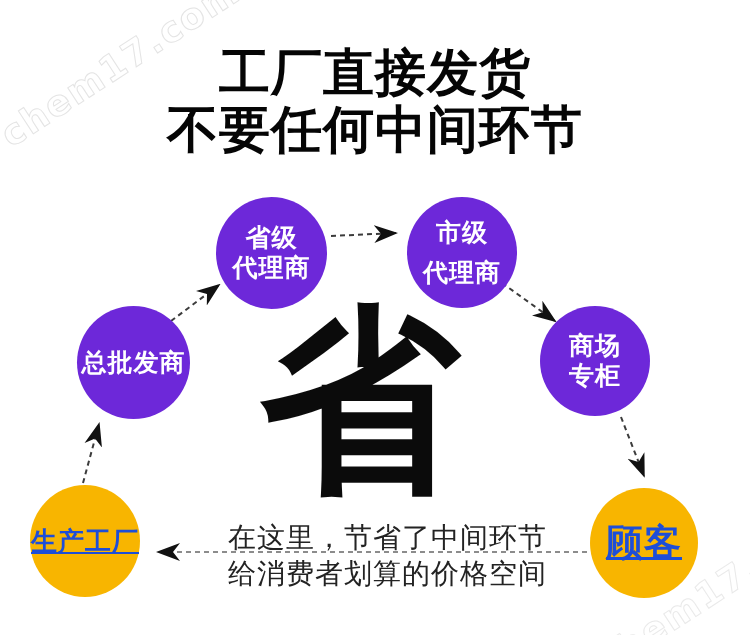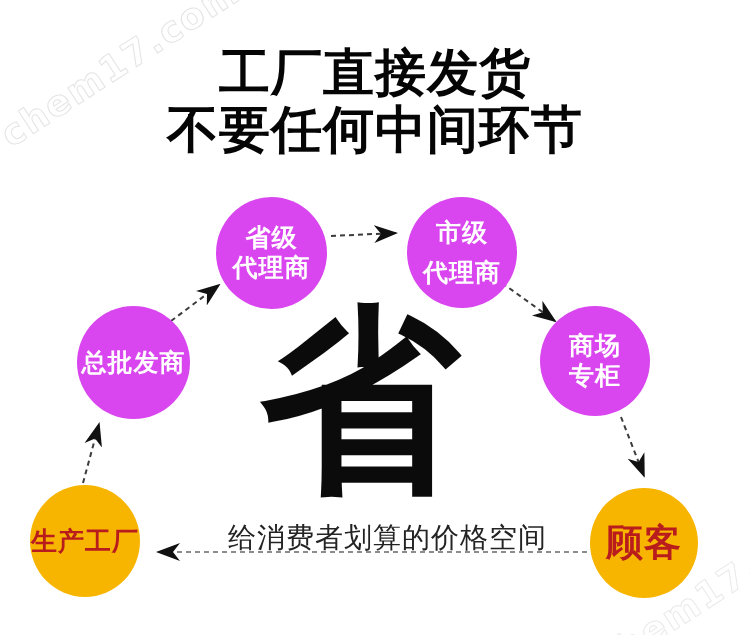--- a/index.html
+++ b/index.html
@@ -58,22 +58,22 @@
     position: absolute;
     border-radius: 50%;
     display: flex;
     flex-direction: column;
     align-items: center;
     justify-content: center;
     text-align: center;
     font-weight: bold;
     z-index: 4;
   }
-  .node.blue   { background: #d946ef; color: #ffffff; }
-  .node.orange { background: #f8b500; color: #b91c1c; }
+  .node.blue   { background: #6d28d9; color: #ffffff; }
+  .node.orange { background: #f8b500; color: #1d4ed8; text-decoration: underline; }
   .node .ln { line-height: 30px; font-size: 25px; letter-spacing: 1px; }
 
   .n-factory    { left: 30px;  top: 485px; width: 110px; height: 112px; }
   .n-factory .ln { font-size: 26px; }
   .n-wholesaler { left: 77px;  top: 306px; width: 113px; height: 113px; }
   .n-provincial { left: 216px; top: 197px; width: 111px; height: 112px; }
   .n-city       { left: 407px; top: 197px; width: 110px; height: 111px; gap: 10px; }
   .n-mall       { left: 540px; top: 306px; width: 110px; height: 110px; }
   .n-customer   { left: 590px; top: 488px; width: 108px; height: 110px; }
   .n-customer .ln { font-size: 37px; }
@@ -156,18 +156,19 @@
     <span class="ln">专柜</span>
   </div>
 
   <div class="node orange n-customer">
     <span class="ln">顾客</span>
   </div>
 
   <div class="save-char">省</div>
 
   <div class="caption">
+    <div>在这里，节省了中间环节</div>
     <div>给消费者划算的价格空间</div>
   </div>
 
   <div class="watermark wm-br">chem17.com</div>
 
 </div>
 
 </body></html>

